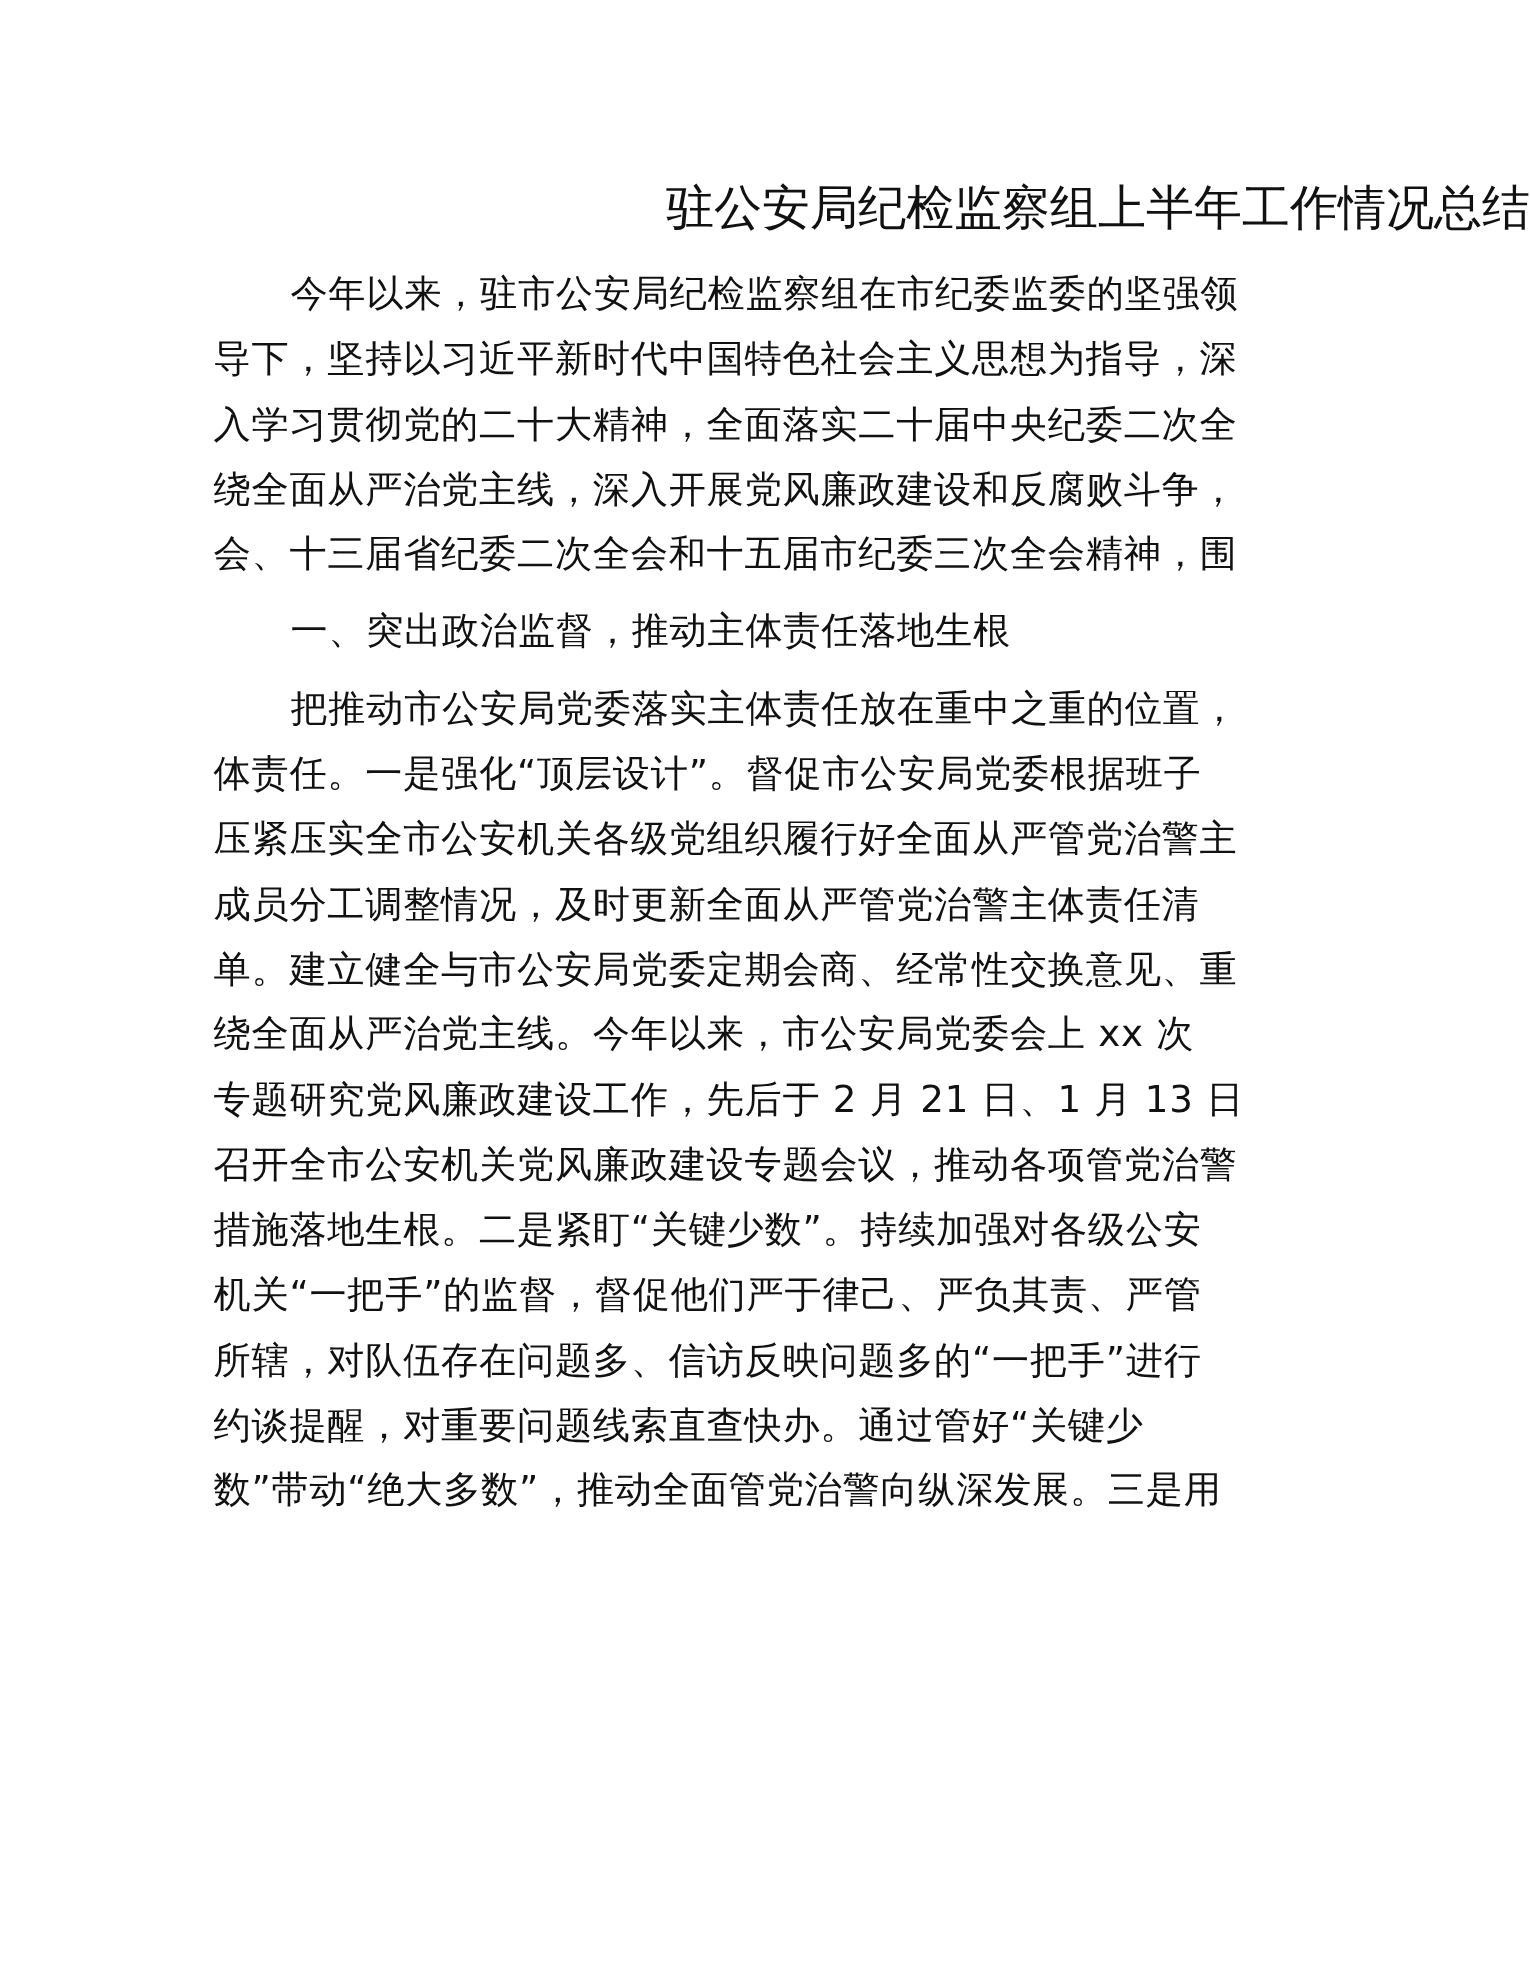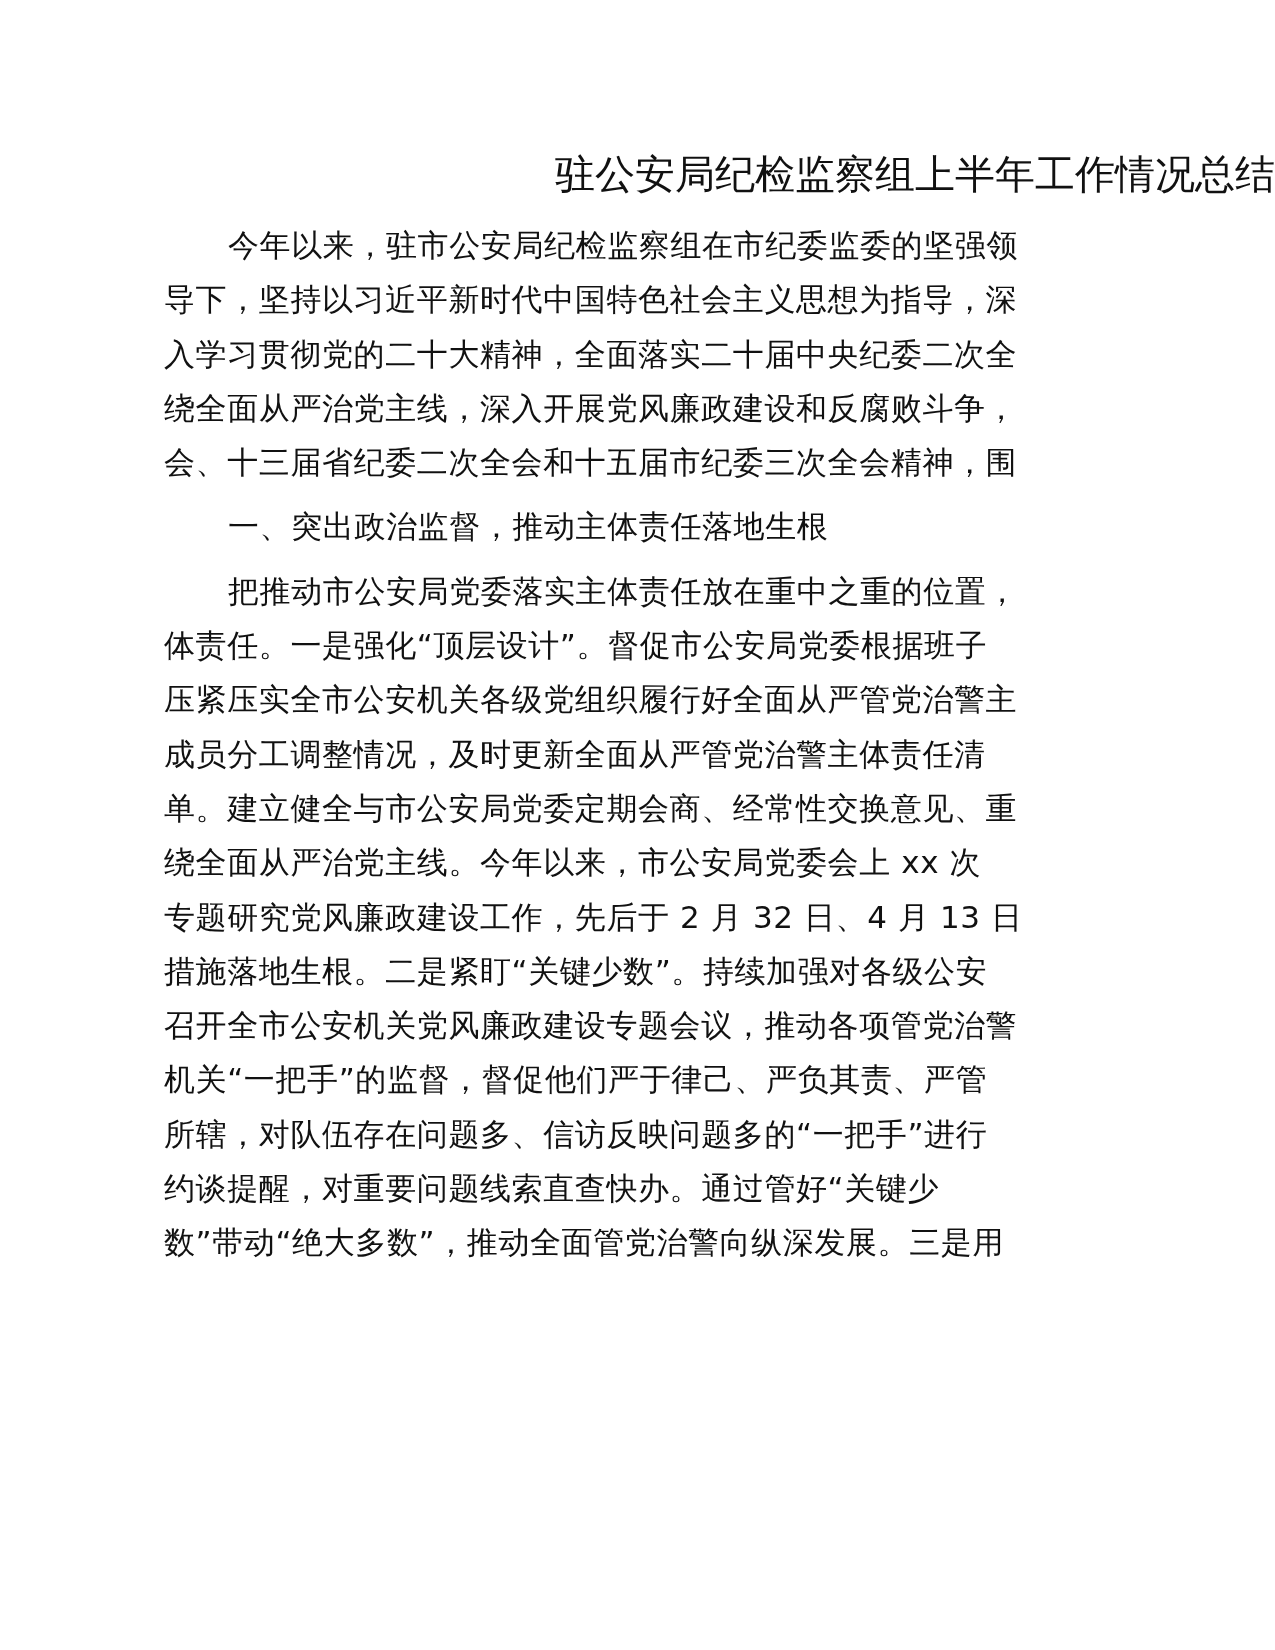--- a/index.html
+++ b/index.html
@@ -31,21 +31,21 @@
       text-align: right;
       font-size: 40px;
       line-height: 56px;
       letter-spacing: 0px;
       white-space: nowrap;
       margin: 0;
       font-weight: normal;
     }
     .body-text {
       position: absolute;
-      left: 164px;
+      left: 178px;
       top: 218px;
       width: 860px;
     }
     .line {
       display: block;
       font-size: 31px;
       height: 54.3px;
       line-height: 54.3px;
       white-space: nowrap;
       letter-spacing: 0.6px;
@@ -84,23 +84,23 @@
 
     <span class="gap"></span>
 
     <div>
       <span class="line indent">把推动市公安局党委落实主体责任放在重中之重的位置，</span>
       <span class="line">体责任。一是强化“顶层设计”。督促市公安局党委根据班子</span>
       <span class="line">压紧压实全市公安机关各级党组织履行好全面从严管党治警主</span>
       <span class="line">成员分工调整情况，及时更新全面从严管党治警主体责任清</span>
       <span class="line">单。建立健全与市公安局党委定期会商、经常性交换意见、重</span>
       <span class="line">绕全面从严治党主线。今年以来，市公安局党委会上 xx 次</span>
-      <span class="line">专题研究党风廉政建设工作，先后于 2 月 32 日、4 月 13 日</span>
+      <span class="line">专题研究党风廉政建设工作，先后于 2 月 21 日、1 月 13 日</span>
+      <span class="line">召开全市公安机关党风廉政建设专题会议，推动各项管党治警</span>
       <span class="line">措施落地生根。二是紧盯“关键少数”。持续加强对各级公安</span>
-      <span class="line">召开全市公安机关党风廉政建设专题会议，推动各项管党治警</span>
       <span class="line">机关“一把手”的监督，督促他们严于律己、严负其责、严管</span>
       <span class="line">所辖，对队伍存在问题多、信访反映问题多的“一把手”进行</span>
       <span class="line">约谈提醒，对重要问题线索直查快办。通过管好“关键少</span>
       <span class="line">数”带动“绝大多数”，推动全面管党治警向纵深发展。三是用</span>
     </div>
 
   </div>
 </div>
 
 </body></html>

